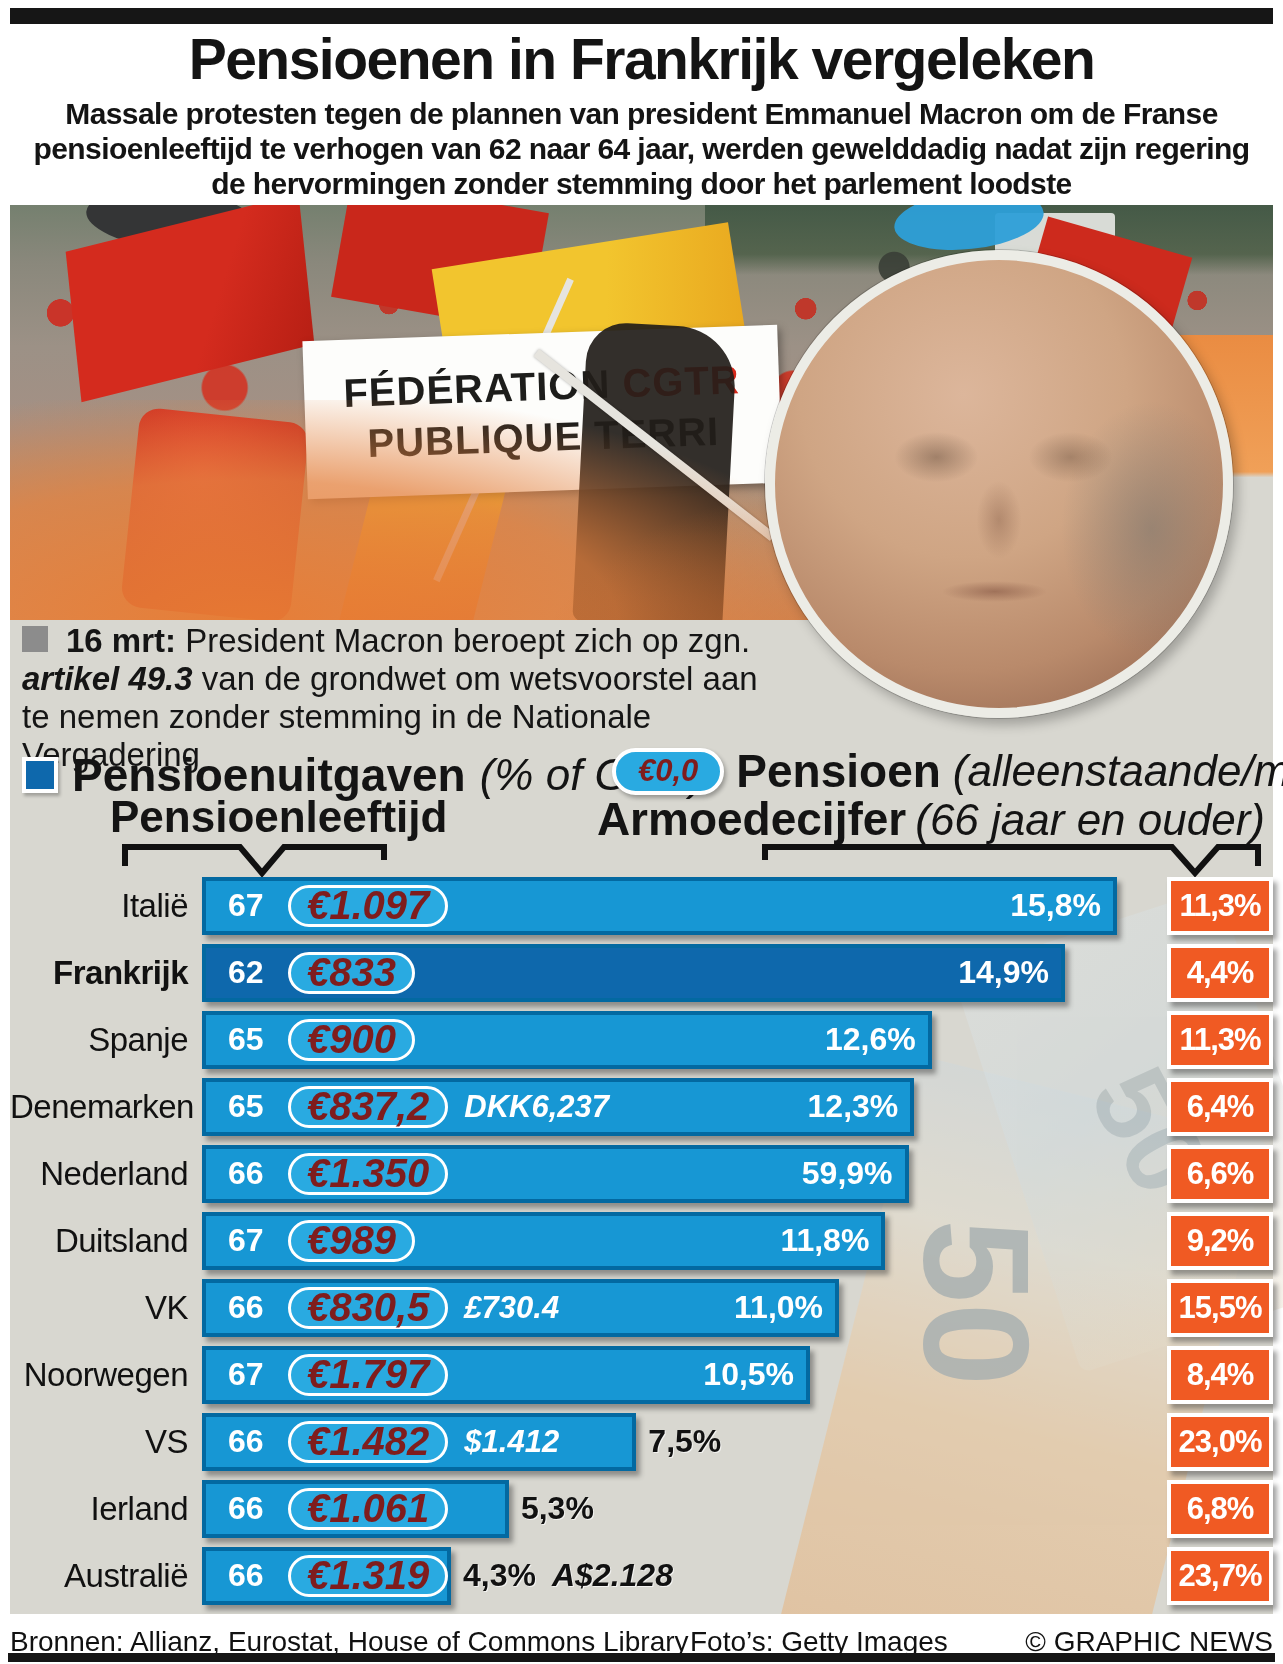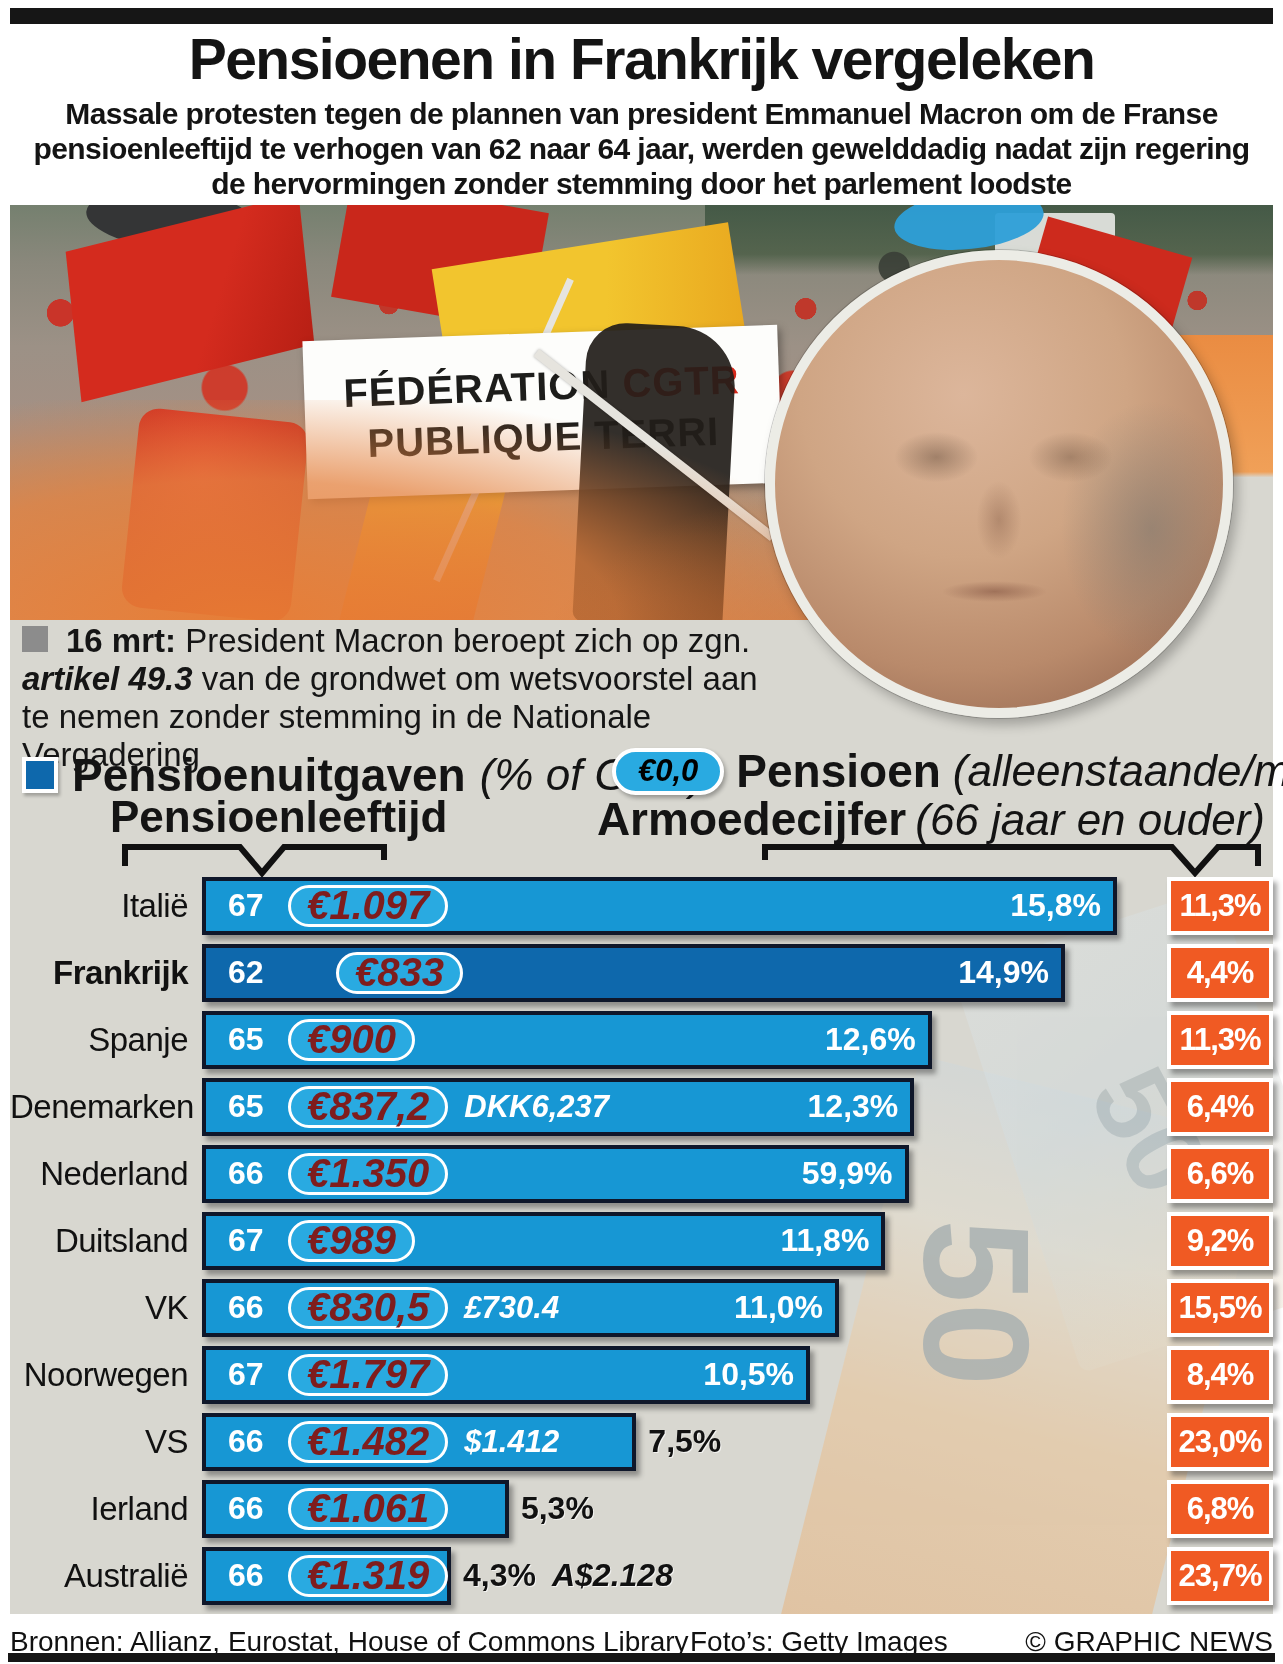--- a/index.html
+++ b/index.html
@@ -92,36 +92,36 @@
   .note .b{font-weight:bold;}
   .note .bi{font-weight:bold;font-style:italic;}
 
   .legend-left{position:absolute;left:12px;top:128px;display:flex;align-items:center;gap:14px;}
   .legend-sq{width:36px;height:36px;background:var(--bar-dark-blue);border:4px solid #fff;
     box-shadow:2px 3px 3px rgba(0,0,0,.25);}
   .legend-bold{font-size:46px;font-weight:bold;}
   .legend-it{font-size:44px;font-style:italic;}
   .legend-right{position:absolute;left:602px;top:124px;display:flex;align-items:center;gap:12px;}
   .euro-pill{height:47px;border-radius:24px;border:4px solid #fff;background:var(--pill-blue);
-    color:#000000;font-size:31px;font-weight:bold;font-style:italic;display:flex;align-items:center;
+    color:#7f1d1d;font-size:31px;font-weight:bold;font-style:italic;display:flex;align-items:center;
     padding:0 22px;box-shadow:2px 3px 4px rgba(0,0,0,.3);}
 
   .colhead-left{position:absolute;left:100px;top:172px;width:310px;text-align:center;
     font-size:44px;font-weight:bold;}
   .colhead-right{position:absolute;right:8px;top:172px;display:flex;gap:9px;align-items:baseline;}
   .bracket{position:absolute;top:222px;}
   .bracket svg{display:block;}
 
   .rows{position:absolute;left:0;top:252px;width:1263px;display:flex;flex-direction:column;}
   .row{height:67px;display:flex;align-items:center;}
   .country{width:192px;text-align:right;padding-right:14px;font-size:33px;color:#111;
     letter-spacing:-0.5px;white-space:nowrap;}
   .country.b{font-weight:bold;}
   .track{flex:1;position:relative;display:flex;align-items:center;height:67px;}
-  .bar{height:58px;background:var(--bar-blue);border:4px solid #0f172a;display:flex;align-items:center;
+  .bar{height:58px;background:var(--bar-blue);border:4px solid #0369a1;display:flex;align-items:center;
     box-shadow:4px 5px 5px rgba(50,50,50,.45);flex:0 0 auto;}
   .bar.dark{background:var(--bar-dark-blue);}
   .age{color:#fff;font-weight:bold;font-size:32px;margin-left:22px;min-width:46px;}
   .pill{height:42px;border-radius:21px;border:3px solid #fff;background:var(--pill-blue);
     color:#7f1d1d;font-size:40px;font-weight:bold;font-style:italic;display:flex;align-items:center;
     padding:0 16px;margin-left:14px;white-space:nowrap;}
   .inside-extra{color:#fff;font-size:31px;font-weight:bold;font-style:italic;margin-left:16px;white-space:nowrap;}
   .pct-in{color:#fff;font-size:32px;font-weight:bold;margin-left:auto;margin-right:12px;white-space:nowrap;}
   .pct-out-wrap{display:flex;align-items:center;gap:16px;margin-left:12px;}
   .pct-out{color:#111;font-size:32px;font-weight:bold;white-space:nowrap;
@@ -244,21 +244,21 @@
       </div>
 
     </div>
     <div class="povcol">
       <div class="poverty">11,3%</div>
     </div>
   </div>
         <div class="row">
     <div class="country b">Frankrijk</div>
     <div class="track">
-      <div class="bar dark" style="width: 94.3038%; gap: 48px;">
+      <div class="bar dark" style="width: 94.3038%;">
         <span class="age">62</span>
         <span class="pill">€833</span>
 
         <span class="pct-in">14,9%</span>
       </div>
 
     </div>
     <div class="povcol">
       <div class="poverty">4,4%</div>
     </div>

